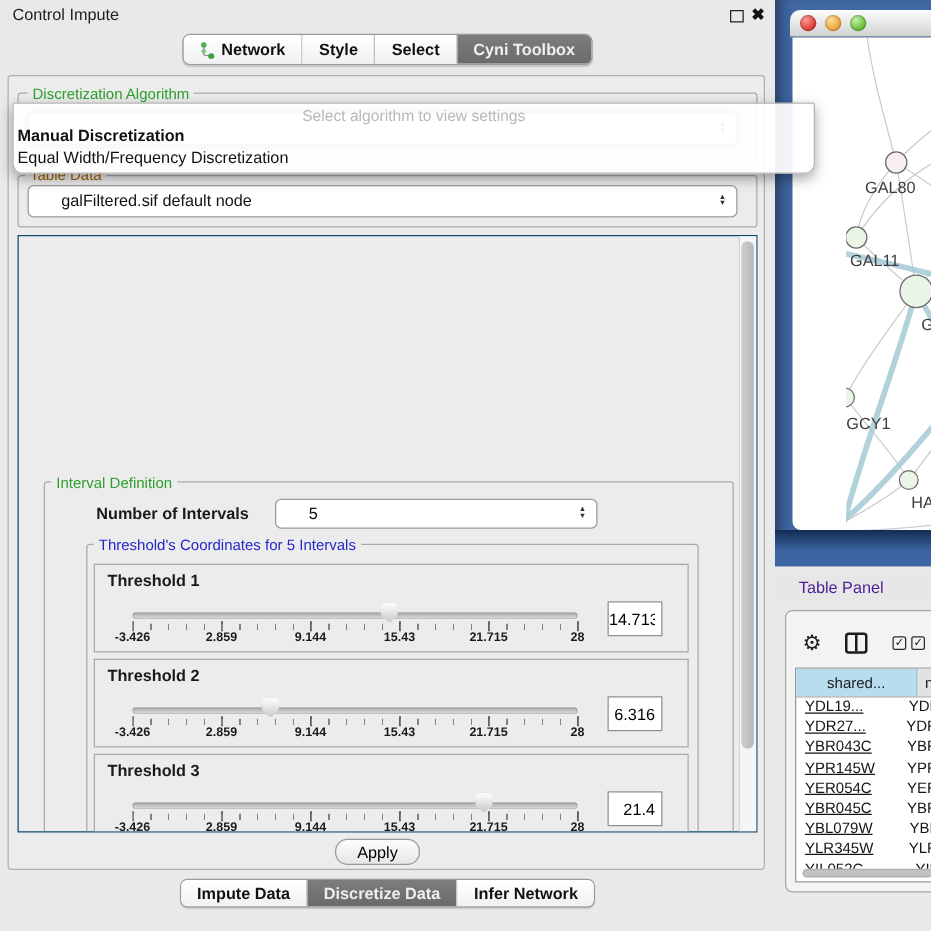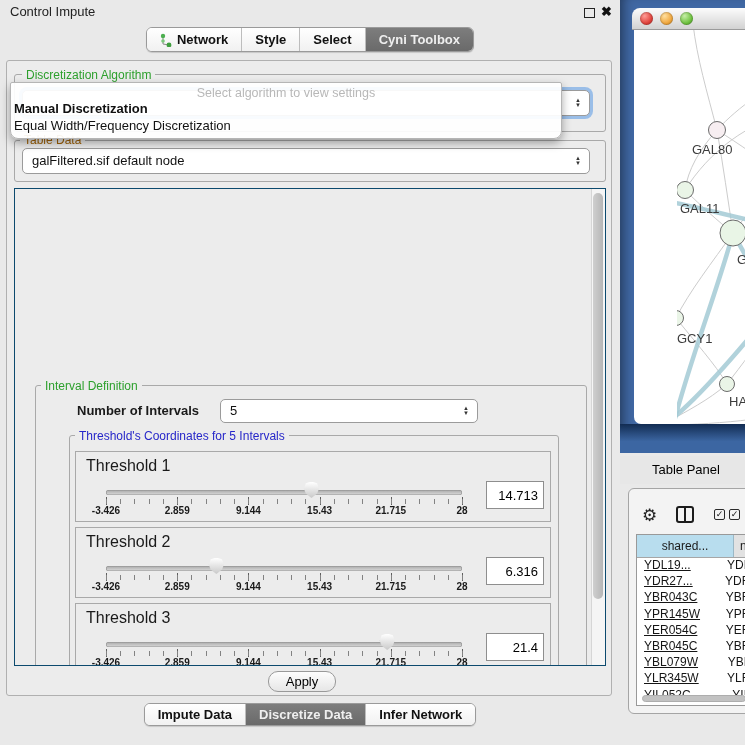--- a/index.html
+++ b/index.html
@@ -25,30 +25,30 @@
   #outer-box { left:6px; top:60px; width:606px; height:636px; border:1px solid #b0b0b0;
     border-radius:3px; background:#ececec; }
 
   .groupbox { position:absolute; border:1px solid #a9a9a9; border-radius:3px; }
   .grouptitle { position:absolute; font-size:12px; background:#ececec; padding:0 4px; white-space:nowrap; }
   .g-green { color:#2da02d; }
   .g-blue { color:#2626c9; }
   .g-dark { color:#a16207; }
 
   .combo { position:absolute; background:#fff; border:1px solid #9b9b9b; border-radius:5px;
-    font-size:13px; line-height:24px; padding-left:9px; color:#111; }
+    font-size:13px; line-height:24px; padding-left:26px; color:#111; }
   .stepper { position:absolute; right:8px; top:50%; transform:translateY(-50%);
     display:flex; flex-direction:column; align-items:center; line-height:5px; font-size:6px; color:#333; }
 
   #algo-group { left:14px; top:74px; width:592px; height:58px; }
   #algo-title { left:22px; top:68px; }
   #algo-combo { left:22px; top:90px; width:568px; height:26px;
     box-shadow:0 0 0 3px rgba(100,160,230,.6); }
 
-  #algo-popup { left:10px; top:82px; width:552px; height:57px; background:rgba(255,255,255,.93);
+  #algo-popup { left:10px; top:82px; width:642px; height:57px; background:rgba(255,255,255,.93);
     border:1px solid #b5b5b5; border-radius:2px 2px 8px 8px; box-shadow:0 4px 10px rgba(0,0,0,.35); z-index:5; }
   #algo-popup .hint { text-align:center; color:#b8b8b8; font-size:12.5px; padding-top:3px; }
   #algo-popup .opt { font-size:13px; padding:1px 0 1px 3px; color:#111; }
   #algo-popup .opt.bold { font-weight:bold; }
 
   #tabledata-group { left:14px; top:140px; width:592px; height:42px; }
   #tabledata-title { left:20px; top:133px; }
   #tabledata-combo { left:22px; top:148px; width:568px; height:26px; }
 
   #scrollbox { left:14px; top:188px; width:592px; height:478px; border:1px solid #0c4a6e;
@@ -61,34 +61,34 @@
   #interval-group { left:20px; top:196px; width:552px; height:372px; }
   #interval-title { left:26px; top:190px; }
   #noi-label { left:62px; top:214px; font-size:13px; font-weight:bold; }
   #noi-combo { left:205px; top:210px; width:258px; height:24px; line-height:22px; }
 
   #thr-group { left:54px; top:246px; width:490px; height:322px; }
   #thr-title { left:60px; top:240px; }
 
   .threshold-box { position:absolute; left:60px; width:476px; height:71px;
     border:1px solid #a9a9a9; background:#ececec; }
-  .th-title { position:absolute; left:10px; top:5px; font-size:16px; font-weight:normal;text-align:center; }
+  .th-title { position:absolute; left:10px; top:5px; font-size:13px; font-weight:bold;text-align:center; }
   .track { position:absolute; left:30px; top:38px; width:356px; height:5px; border-radius:3px;
     background:linear-gradient(#a8a8a8,#dcdcdc); box-shadow:inset 0 0 0 .5px #8f8f8f; }
   .thumb { position:absolute; top:30px; width:15px; height:16px;
     background:linear-gradient(#ffffff,#c9c9c9);
     clip-path:polygon(50% 100%, 88% 72%, 100% 42%, 88% 8%, 62% 0, 38% 0, 12% 8%, 0 42%, 12% 72%);
     filter:drop-shadow(0 0 1px #7d7d7d); }
   .ticks-minor { position:absolute; left:30px; top:47px; width:357px; height:5px;
     background:repeating-linear-gradient(90deg,#828282 0 1px,transparent 1px 14.24px); }
   .ticks-major { position:absolute; left:30px; top:45px; width:358px; height:8px;
     background:repeating-linear-gradient(90deg,#5f5f5f 0 1px,transparent 1px 71.2px); }
   .tick-labels { position:absolute; left:30px; top:53px; width:357px; height:13px; }
   .tick-labels span { position:absolute; transform:translateX(-50%); font-size:10px; font-weight:bold; color:#1a1a1a; }
-  .th-value { position:absolute; left:410px; top:29px; width:58px; height:28px; border:1px solid #8e8e8e;
+  .th-value { position:absolute; left:410px; top:29px; width:44px; height:28px; border:1px solid #8e8e8e;
     background:#fff; font-family:"Liberation Sans",sans-serif; font-size:13px; text-align:right; padding-right:5px; }
 
   #apply-btn { left:268px; top:671px; width:68px; height:21px; border:1px solid #999; border-radius:10px;
     background:linear-gradient(#fdfdfd,#e6e6e6); font-size:13px; text-align:center; line-height:19px; }
 
   #bottom-tabs { left:0; top:703px; width:620px; display:flex; justify-content:center; }
   #bottom-tabs .segbar { height:23px; }
 
   
   #blue-frame { left:620px; top:0; width:125px; height:453px; background:#4068a4;
@@ -99,21 +99,21 @@
     background:linear-gradient(#fcfcfc,#d2d2d2); border-bottom:1px solid #9b9b9b; }
   .light { position:absolute; top:4px; width:13px; height:13px; border-radius:50%; box-shadow:inset 0 0 2px rgba(0,0,0,.45); }
   #light-close { left:8px;  background:radial-gradient(circle at 35% 30%, #ff9d96, #e0433c 60%, #b02a25); }
   #light-min   { left:28px; background:radial-gradient(circle at 35% 30%, #ffe0a0, #f0a73e 60%, #c07f1f); }
   #light-zoom  { left:48px; background:radial-gradient(circle at 35% 30%, #c7efa8, #6ec23f 60%, #4c9427); }
   #net-canvas { left:634px; top:30px; width:111px; height:394px; background:#fff;
     border-radius:0 0 0 7px; overflow:hidden;padding-left:43px; }
 
   
   #table-panel-bar { left:620px; top:456px; width:125px; height:28px; background:#e7e7e7; }
-  #table-panel-bar .t { position:absolute; left:32px; top:6px; font-size:13px; color:#000000; }
+  #table-panel-bar .t { position:absolute; left:19px; top:6px; font-size:13px; color:#4c1d95; }
   #table-container { left:628px; top:488px; width:130px; height:226px; background:#f3f3f3;
     border:1px solid #a5a5a5; border-radius:6px; }
   #gear-icon { left:642px; top:505px; font-size:17px; color:#222; font-family:"DejaVu Sans",sans-serif; }
   #cols-icon { left:676px; top:506px; width:18px; height:17px; border:2px solid #1b1b1b; border-radius:3px; }
   #cols-icon::after { content:""; position:absolute; left:6px; top:0; width:2px; height:13px; background:#1b1b1b; }
   .checkicon { position:absolute; top:509px; width:11px; height:11px; border:1.5px solid #2a2a2a;
     border-radius:2px; font-size:9px; line-height:9px; text-align:center; color:#111; }
   #check1 { left:714px; } #check2 { left:729px; }
 
   #data-table { left:636px; top:534px; width:122px; height:172px; border:1px solid #999; background:#fff; }

